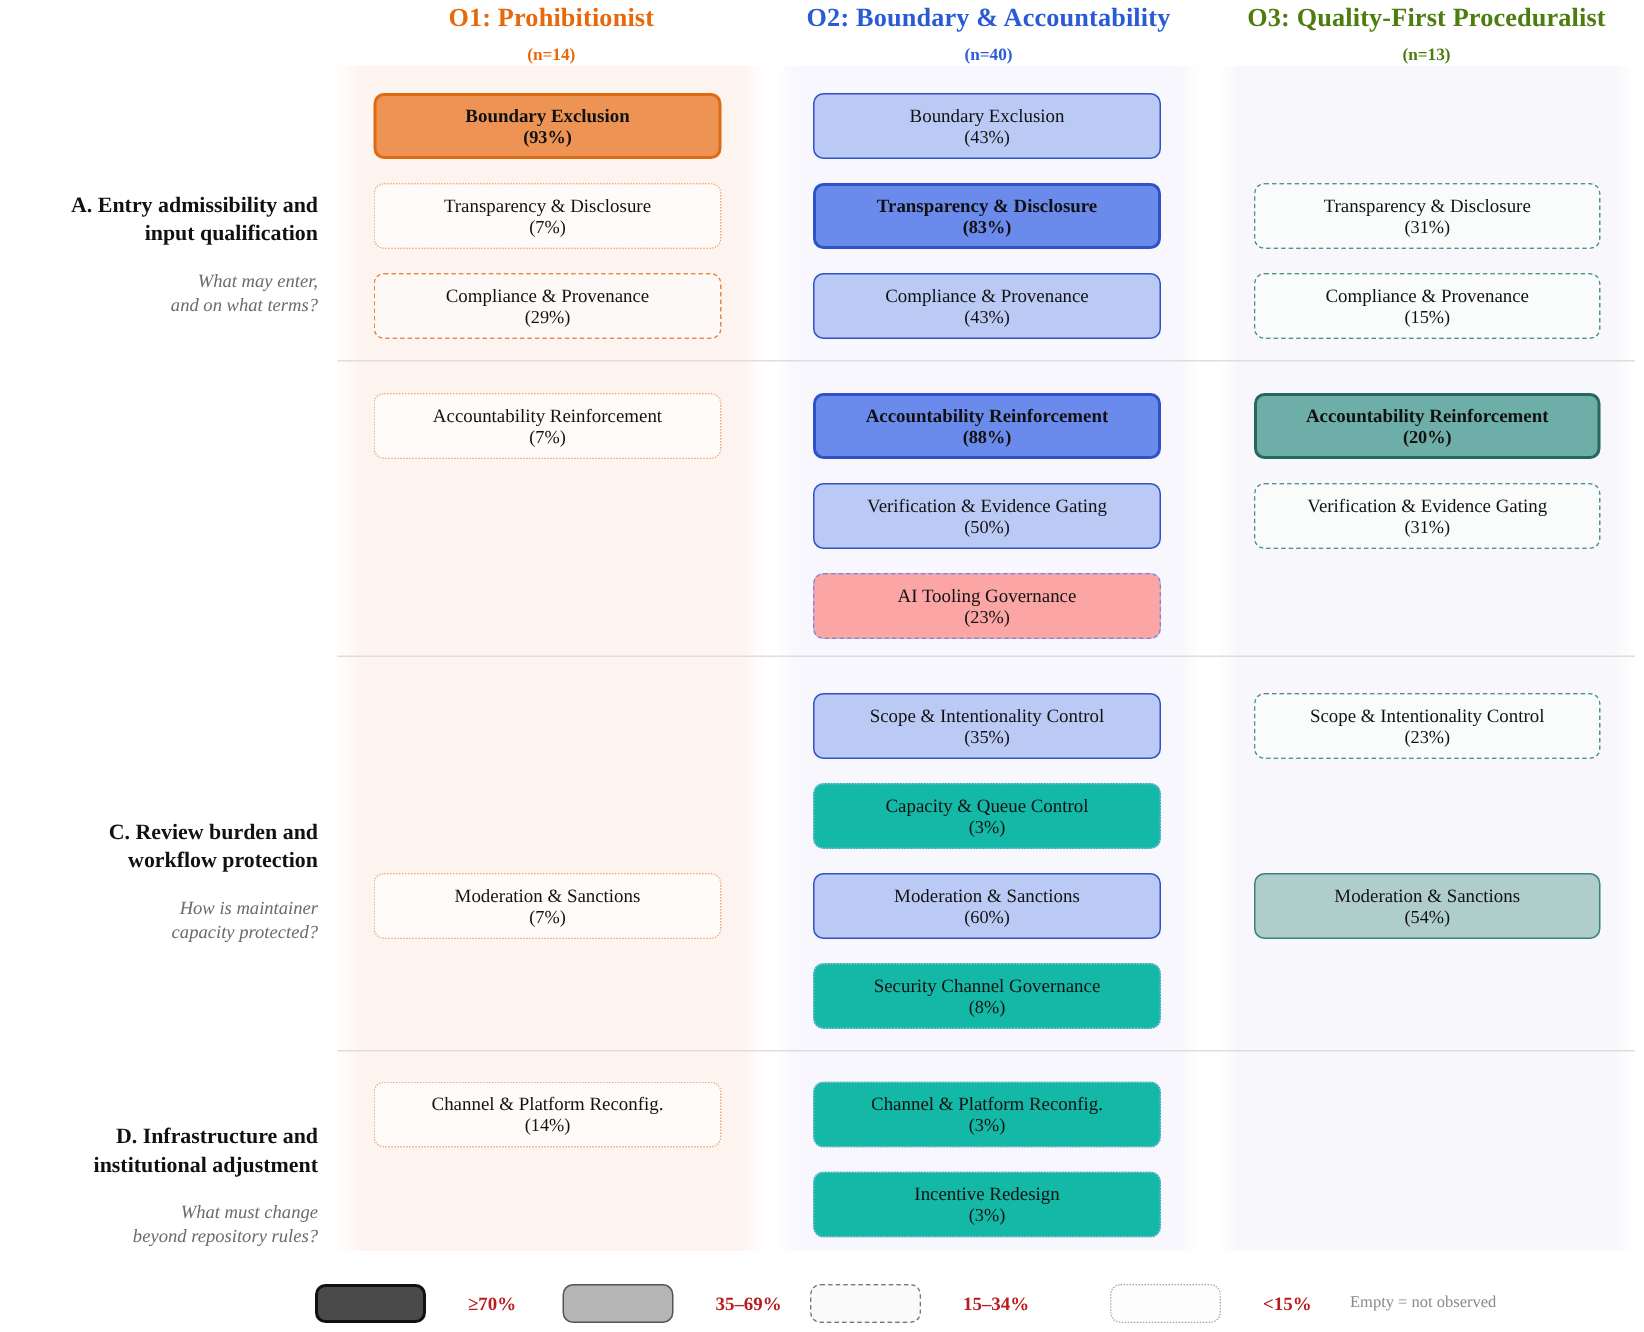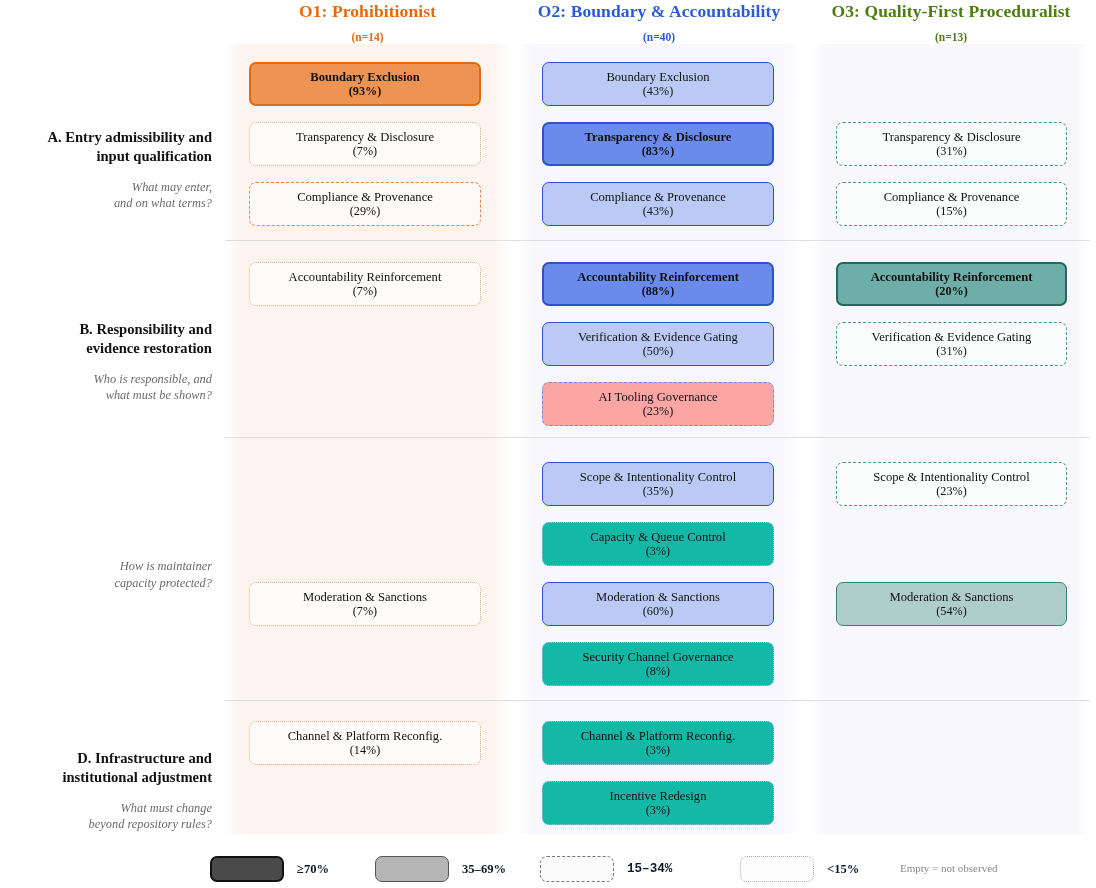--- a/index.html
+++ b/index.html
@@ -92,21 +92,21 @@
   .o3.t-low   { border-color: #4E948D; background: #fafcfc; }
 
   
   #legend { position: absolute; left: 0; top: 852px; width: 1096px; height: 36px; }
   .lg-item { position: absolute; display: flex; align-items: center; }
   .lg-swatch { width: 74px; height: 26px; border-radius: 7px; }
   .lg-swatch.s-high  { background: #4a4a4a; border: 2px solid #111; }
   .lg-swatch.s-mid   { background: #b5b5b5; border: 1.6px solid #555; }
   .lg-swatch.s-low   { background: #fafafa; border: 1.6px dashed #777; }
   .lg-swatch.s-trace { background: #fdfdfd; border: 1.3px dotted #aaa; }
-  .lg-text { font-size: 12.6px; font-weight: bold; color: #0f172a; margin-left: 13px; white-space: nowrap; }
+  .lg-text { font-size: 12.6px; font-weight: bold; color: #b91c1c; margin-left: 28px; white-space: nowrap; }
   .lg-note { font-size: 11px; color: #8a8a8a; white-space: nowrap; }
 </style>
 </head>
 <body>
 
 <div id="canvas">
 
   <div class="band c1"></div>
   <div class="band c2"></div>
   <div class="band c3"></div>
@@ -125,25 +125,22 @@
   </div>
   <div class="colhead h3">
     <div class="title">O3: Quality-First Proceduralist</div>
     <div class="n">(n=13)</div>
   </div>
 
   <div class="rowlabel" style="top:128px">
     <div class="rl-title">A. Entry admissibility and<br>input qualification</div>
     <div class="rl-sub">What may enter,<br>and on what terms?</div>
   </div>
-  <div class="rowlabel" style="top:320px">
-    <div class="rl-title">B. Responsibility and<br>evidence restoration</div>
-    <div class="rl-sub">Who is responsible, and<br>what must be shown?</div>
-  </div>
   <div class="rowlabel" style="top:546px">
+    <div class="rl-title">C. Review burden and<br>workflow protection</div>
     <div class="rl-sub">How is maintainer<br>capacity protected?</div>
   </div>
   <div class="rowlabel" style="top:749px">
     <div class="rl-title">D. Infrastructure and<br>institutional adjustment</div>
     <div class="rl-sub">What must change<br>beyond repository rules?</div>
   </div>
 
   <div id="cell-layer">
       <div class="box o1 t-high strong" style="left: 249px; width: 232px; top: 62px;">
         <div class="lbl">Boundary Exclusion</div>
@@ -245,21 +242,21 @@
 
   <div id="legend">
       <div class="lg-item" style="left: 210px; top: 4px;">
         <div class="lg-swatch s-high"></div>
         <div class="lg-text">≥70%</div>
       </div>
       <div class="lg-item" style="left: 375px; top: 4px;">
         <div class="lg-swatch s-mid"></div>
         <div class="lg-text">35–69%</div>
       </div>
-      <div class="lg-item" style="left: 540px; top: 4px; font-family: Liberation Mono, monospace;">
+      <div class="lg-item" style="left: 540px; top: 4px;">
         <div class="lg-swatch s-low"></div>
         <div class="lg-text">15–34%</div>
       </div>
       <div class="lg-item" style="left: 740px; top: 4px;">
         <div class="lg-swatch s-trace"></div>
         <div class="lg-text">&lt;15%</div>
       </div>
       <div class="lg-item lg-note" style="left: 900px; top: 10px;">Empty = not observed</div>
     </div>
 

